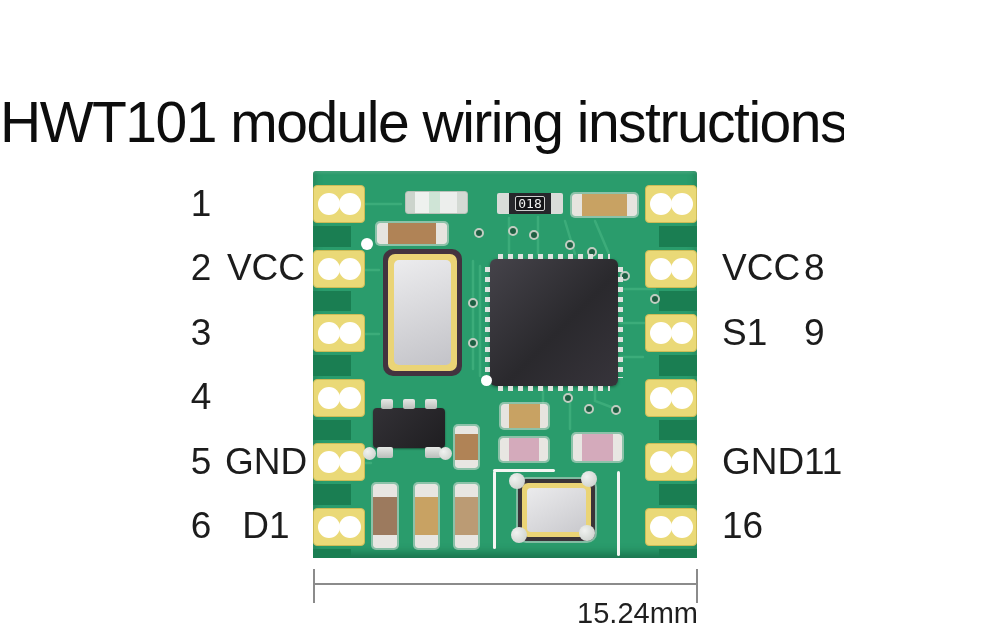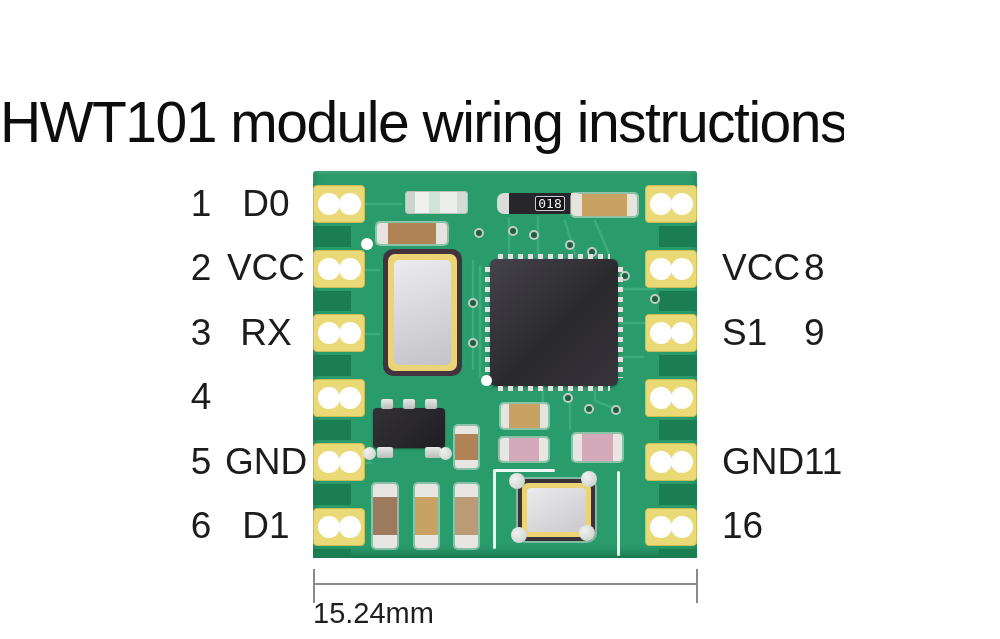--- a/index.html
+++ b/index.html
@@ -66,51 +66,49 @@
   .xtal-outer{background:#43333f;border-radius:10px;padding:5px;box-sizing:border-box;}
   .xtal-gold{width:100%;height:100%;background:var(--crystal-gold);border-radius:7px;padding:6px;box-sizing:border-box;}
   .xtal-face{width:100%;height:100%;background:linear-gradient(160deg,#ececee 0%,#cfcfd3 70%,#c3c3c8 100%);border-radius:5px;}
   .xtal2-outer{background:#3a3438;border-radius:8px;padding:4px;box-sizing:border-box;box-shadow:0 0 0 2px rgba(215,220,216,.5);}
   .xtal2-gold{width:100%;height:100%;background:var(--crystal-gold);border-radius:6px;padding:5px;box-sizing:border-box;}
   .xtal2-face{width:100%;height:100%;background:linear-gradient(150deg,#ebebed 0%,#c9c9cd 100%);border-radius:4px;}
   .sot{background:linear-gradient(135deg,#333136,#1f1e21);border-radius:4px;box-shadow:0 1px 2px rgba(0,0,0,.45);}
   .sot > .leg{position:absolute;background:linear-gradient(180deg,#e6e9e6,#b9beba);border-radius:2px;}
   .res018{display:flex;align-items:center;justify-content:center;
     background:linear-gradient(90deg,#d9dcd9 0 12px,#26262b 12px calc(100% - 12px),#d9dcd9 calc(100% - 12px));
-    border-radius:7px;padding-left:20px;}
+    border-radius:2px;}
   .res018 span{font-family:"DejaVu Sans Mono",monospace;font-size:13px;line-height:13px;color:#f2f2f2;
     border:1px solid #cfcfcf;border-radius:2px;padding:0 2px;background:#141418;}
   .led{background:linear-gradient(90deg,#ccd4cc 0 14%,#eef1ee 14% 38%,#cfe4d6 38% 55%,#eceeec 55% 84%,#d4dad4 84%);
     border-radius:3px;border:1px solid #b9c2b9;box-sizing:border-box;}
   .blob{background:radial-gradient(circle at 35% 35%, #f0f2f0, #c6cbc6);border-radius:50%;z-index:3;}
   .silk{background:#f4f6f3;border-radius:2px;z-index:3;}
   .dot{background:#fff;border-radius:50%;z-index:3;}
   
   .dim-line{position:absolute;height:2px;background:var(--dim-gray);}
   .dim-tick{position:absolute;width:2px;height:34px;background:var(--dim-gray);}
-  .dim-label-wrap{position:absolute;text-align:left;font-size:29px;color:#1f1f1f;}
+  .dim-label-wrap{position:absolute;text-align:right;font-size:29px;color:#1f1f1f;}
 </style>
 </head>
 <body>
 
 <div class="stage">
 
   <h1 class="title">HWT101 module wiring instructions</h1>
 
   <div class="pin-row pin-row-left" style="top:162px">
     <span class="pin-num">1</span>
-    <span class="pin-label">D0</span>
   </div>
   <div class="pin-row pin-row-left" style="top:226px">
     <span class="pin-num">2</span>
     <span class="pin-label">VCC</span>
   </div>
   <div class="pin-row pin-row-left" style="top:291px">
     <span class="pin-num">3</span>
-    <span class="pin-label">RX</span>
   </div>
   <div class="pin-row pin-row-left" style="top:355px">
     <span class="pin-num">4</span>
   </div>
   <div class="pin-row pin-row-left" style="top:420px">
     <span class="pin-num">5</span>
     <span class="pin-label">GND</span>
   </div>
   <div class="pin-row pin-row-left" style="top:484px">
     <span class="pin-num">6</span>

